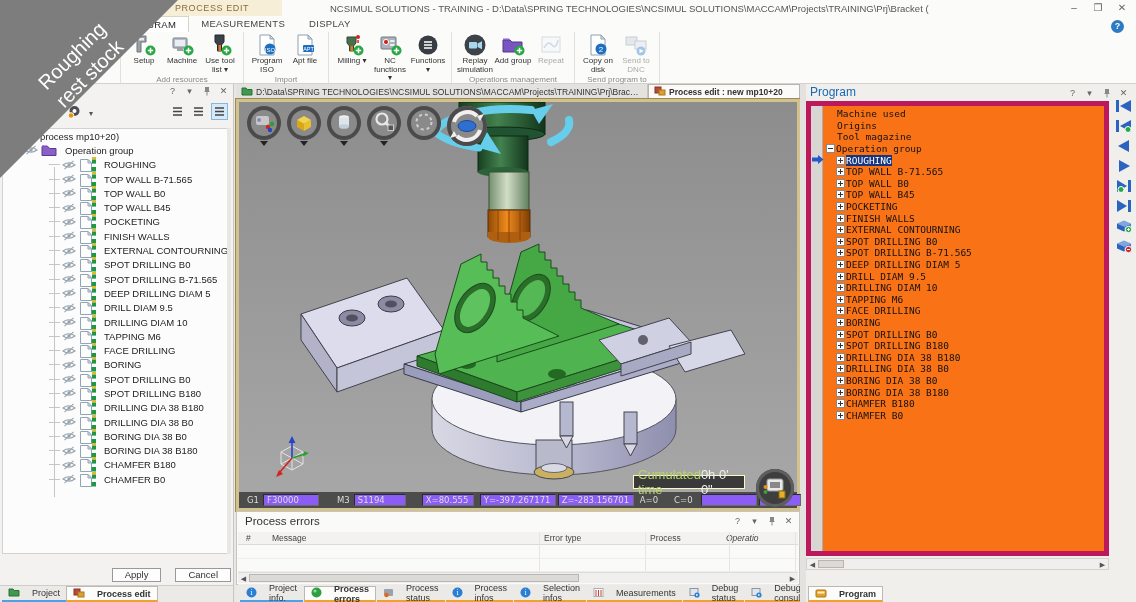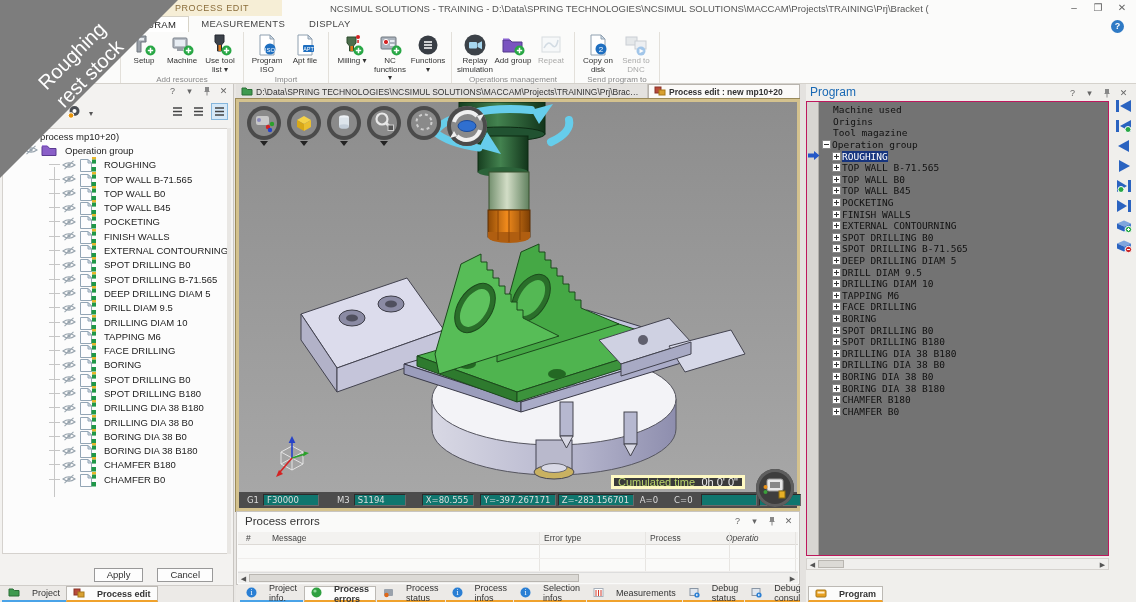--- a/index.html
+++ b/index.html
@@ -41,44 +41,44 @@
   #lp-tree{position:absolute;top:44px;left:2px;right:2px;bottom:48px;background:#fcfcfc;border:1px solid #d5d2ce;overflow:hidden;font-size:9.5px;}
   #lp-vscroll{position:absolute;top:44px;right:2px;width:4px;bottom:48px;background:#e9e7e4;}
   .trow{height:14.3px;display:flex;align-items:center;white-space:nowrap;color:#222;}
   .trow .lbl{margin-left:5px;}
   .trow.op{padding-left:46px;}
   .trow.op .tick{width:11px;height:1px;background:#c6c6c6;margin-right:2px;}
   .trow .ico{display:flex;align-items:center;margin-right:3px;}
   #tree-guide{position:absolute;left:51px;top:38px;width:1px;height:330px;background:#c6c6c6;}
   .sel-node{background:#b5d6f0;border:1px solid #7fb2dd;padding:0 3px;}
   .caret-exp{width:0;height:0;border-left:5px solid transparent;border-right:5px solid transparent;border-top:7px solid #5a5a5a;margin:0 3px 0 8px;transform:rotate(-20deg);}
-  #lp-buttons{position:absolute;bottom:20px;right:20px;display:flex;gap:14px;align-items:center;}
+  #lp-buttons{position:absolute;bottom:20px;right:2px;display:flex;gap:14px;align-items:center;}
   .lp-btn{height:14px;background:#fdfdfd;border:1px solid #999;font-size:9.5px;line-height:12px;padding:0 12px;}
   #lp-tabs{position:absolute;bottom:0;left:0;right:0;height:17px;display:flex;background:#eceae7;border-top:1px solid #d0cdc9;padding-left:2px;align-items:flex-end;}
   .btab{display:flex;align-items:center;gap:12px;height:16px;padding:0 6px;font-size:9px;color:#333;border-bottom:2px solid transparent;}
   .btab.ul-blue{border-bottom-color:#4aa3e8;}
   .btab.ul-orange{border-bottom-color:#f0a22c;}
   .btab.active{background:#fcfcfb;border:1px solid #bcb9b4;border-bottom:2px solid #f0a22c;font-weight:bold;}
 
   
   #vp-tabs{position:absolute;left:236px;top:84px;width:564px;height:15px;display:flex;background:#e4e2df;}
   .vtab{display:flex;align-items:center;gap:3px;font-size:8.5px;color:#333;padding:0 5px;white-space:nowrap;overflow:hidden;border-right:1px solid #c8c5c0;}
   .vtab.active{background:#fbfaf8;font-weight:bold;border:1px solid #b8b4ae;border-bottom:none;}
   #viewport{position:absolute;left:236px;top:99px;width:564px;height:412px;border:3px solid #d4c28e;outline:1px solid #9a8a5a;background:#999;}
   #scene{position:absolute;left:0;top:0;}
   #vp-toolbar{position:absolute;left:8px;top:4px;display:flex;gap:6px;align-items:flex-start;z-index:5;}
   .vcirc-wrap{display:flex;flex-direction:column;align-items:center;}
   .vcirc{width:34px;height:34px;border-radius:50%;background:#8a8a8a;box-shadow:inset 0 0 0 4px #4b4b4b;display:flex;align-items:center;justify-content:center;}
   .vcirc.big{width:40px;height:40px;}
   .vcaret{width:0;height:0;border-left:4px solid transparent;border-right:4px solid transparent;border-top:5px solid #222;margin-top:1px;}
-  #cumul-box{position:absolute;right:52px;bottom:19px;width:134px;height:14px;background:#3a3a3a;border:3px solid #fef9c3;display:flex;align-items:center;font-size:11px;padding:0 4px;z-index:4;}
+  #cumul-box{position:absolute;right:52px;bottom:19px;width:112px;height:14px;background:#3a3a3a;border:1px solid #fef9c3;display:flex;align-items:center;font-size:13px;padding:0 4px;z-index:4;}
   #cumul-box .cl{color:#b9d46a;flex:1;}
   #cumul-box .cv{color:#eee;}
   #status-strip{position:absolute;left:0;right:0;bottom:0;height:16px;background:#4c4c4c;display:flex;align-items:center;padding-left:4px;font-size:8.5px;color:#ddd;z-index:3;font-family:"DejaVu Sans",sans-serif;}
-  .sbox{height:12px;background:#0f766e;border:1px solid #2b2b2b;border-bottom-color:#6a6a6a;border-right-color:#6a6a6a;line-height:10px;padding:0 3px;margin-right:2px;overflow:hidden;white-space:nowrap;}
+  .sbox{height:12px;background:#8b5cf6;border:1px solid #2b2b2b;border-bottom-color:#6a6a6a;border-right-color:#6a6a6a;line-height:10px;padding:0 3px;margin-right:2px;overflow:hidden;white-space:nowrap;}
   .stext{margin:0 4px;}
   #machine-circle{position:absolute;right:3px;bottom:1px;width:38px;height:38px;border-radius:50%;background:#3e3e3e;box-shadow:inset 0 0 0 3px #5e5e5e;z-index:6;display:flex;align-items:center;justify-content:center;}
   #axis-triad{position:absolute;left:28px;bottom:22px;z-index:2;}
 
   
   #pe-panel{position:absolute;left:236px;top:511px;width:564px;height:74px;background:#fafaf9;border:1px solid #c8c5c1;}
   #pe-title{position:absolute;left:8px;top:3px;font-size:11.5px;color:#333;}
   #pe-controls{position:absolute;right:6px;top:4px;}
   #pe-header{position:absolute;left:1px;right:1px;top:20px;height:13px;background:#f3f2f0;border-bottom:1px solid #dddad6;font-size:8.5px;color:#444;}
   .pe-col{position:absolute;top:1px;}
@@ -87,21 +87,21 @@
   #pe-hscroll{position:absolute;left:1px;right:1px;bottom:1px;height:11px;background:#f0efed;border-top:1px solid #ddd;display:flex;align-items:center;}
   .scroll-arrow{width:11px;height:9px;font-size:7px;line-height:9px;text-align:center;color:#555;}
   .scroll-thumb{height:8px;background:#dcdad6;border:1px solid #b9b6b1;}
   #info-tabs{position:absolute;left:236px;top:585px;width:564px;height:17px;display:flex;align-items:flex-end;background:#eceae7;padding-left:4px;gap:1px;}
 
   
   #splitter{position:absolute;left:800px;top:84px;width:6px;height:518px;background:#e4e2df;}
   #right-panel{position:absolute;left:806px;top:84px;width:330px;height:518px;background:#f0efec;}
   #rp-title{position:absolute;left:4px;top:1px;font-size:12px;color:#1a69b4;}
   #rp-controls{position:absolute;right:8px;top:4px;}
-  #rp-content{position:absolute;left:0;top:17px;width:303px;height:455px;background:#737373;border:1px solid #be185d;}
+  #rp-content{position:absolute;left:0;top:17px;width:303px;height:455px;background:#f97316;border:5px solid #be185d;}
   #rp-gutter{position:absolute;left:0;top:0;width:12px;height:100%;background:#d8d6d2;border-right:1px solid #b0aeaa;}
   #rp-pointer{position:absolute;left:0px;top:48px;}
   #rp-lines{position:absolute;left:14px;top:2px;right:0;bottom:0;font-family:"DejaVu Sans Mono",monospace;font-size:9.5px;}
   .pline{height:11.6px;display:flex;align-items:center;white-space:nowrap;color:#111;}
   .pline .exp{width:9px;height:9px;border:1px solid #888;background:#fff;position:relative;margin-right:1px;flex:none;}
   .pline .exp:before,.pline .exp.minus:before{content:"";position:absolute;left:1px;right:1px;top:3px;height:1px;background:#333;}
   .pline .exp.plus:after{content:"";position:absolute;top:1px;bottom:1px;left:3px;width:1px;background:#333;}
   .pline.l0{padding-left:12px;}
   .pline.group{padding-left:1px;}
   .pline.op{padding-left:11px;}

